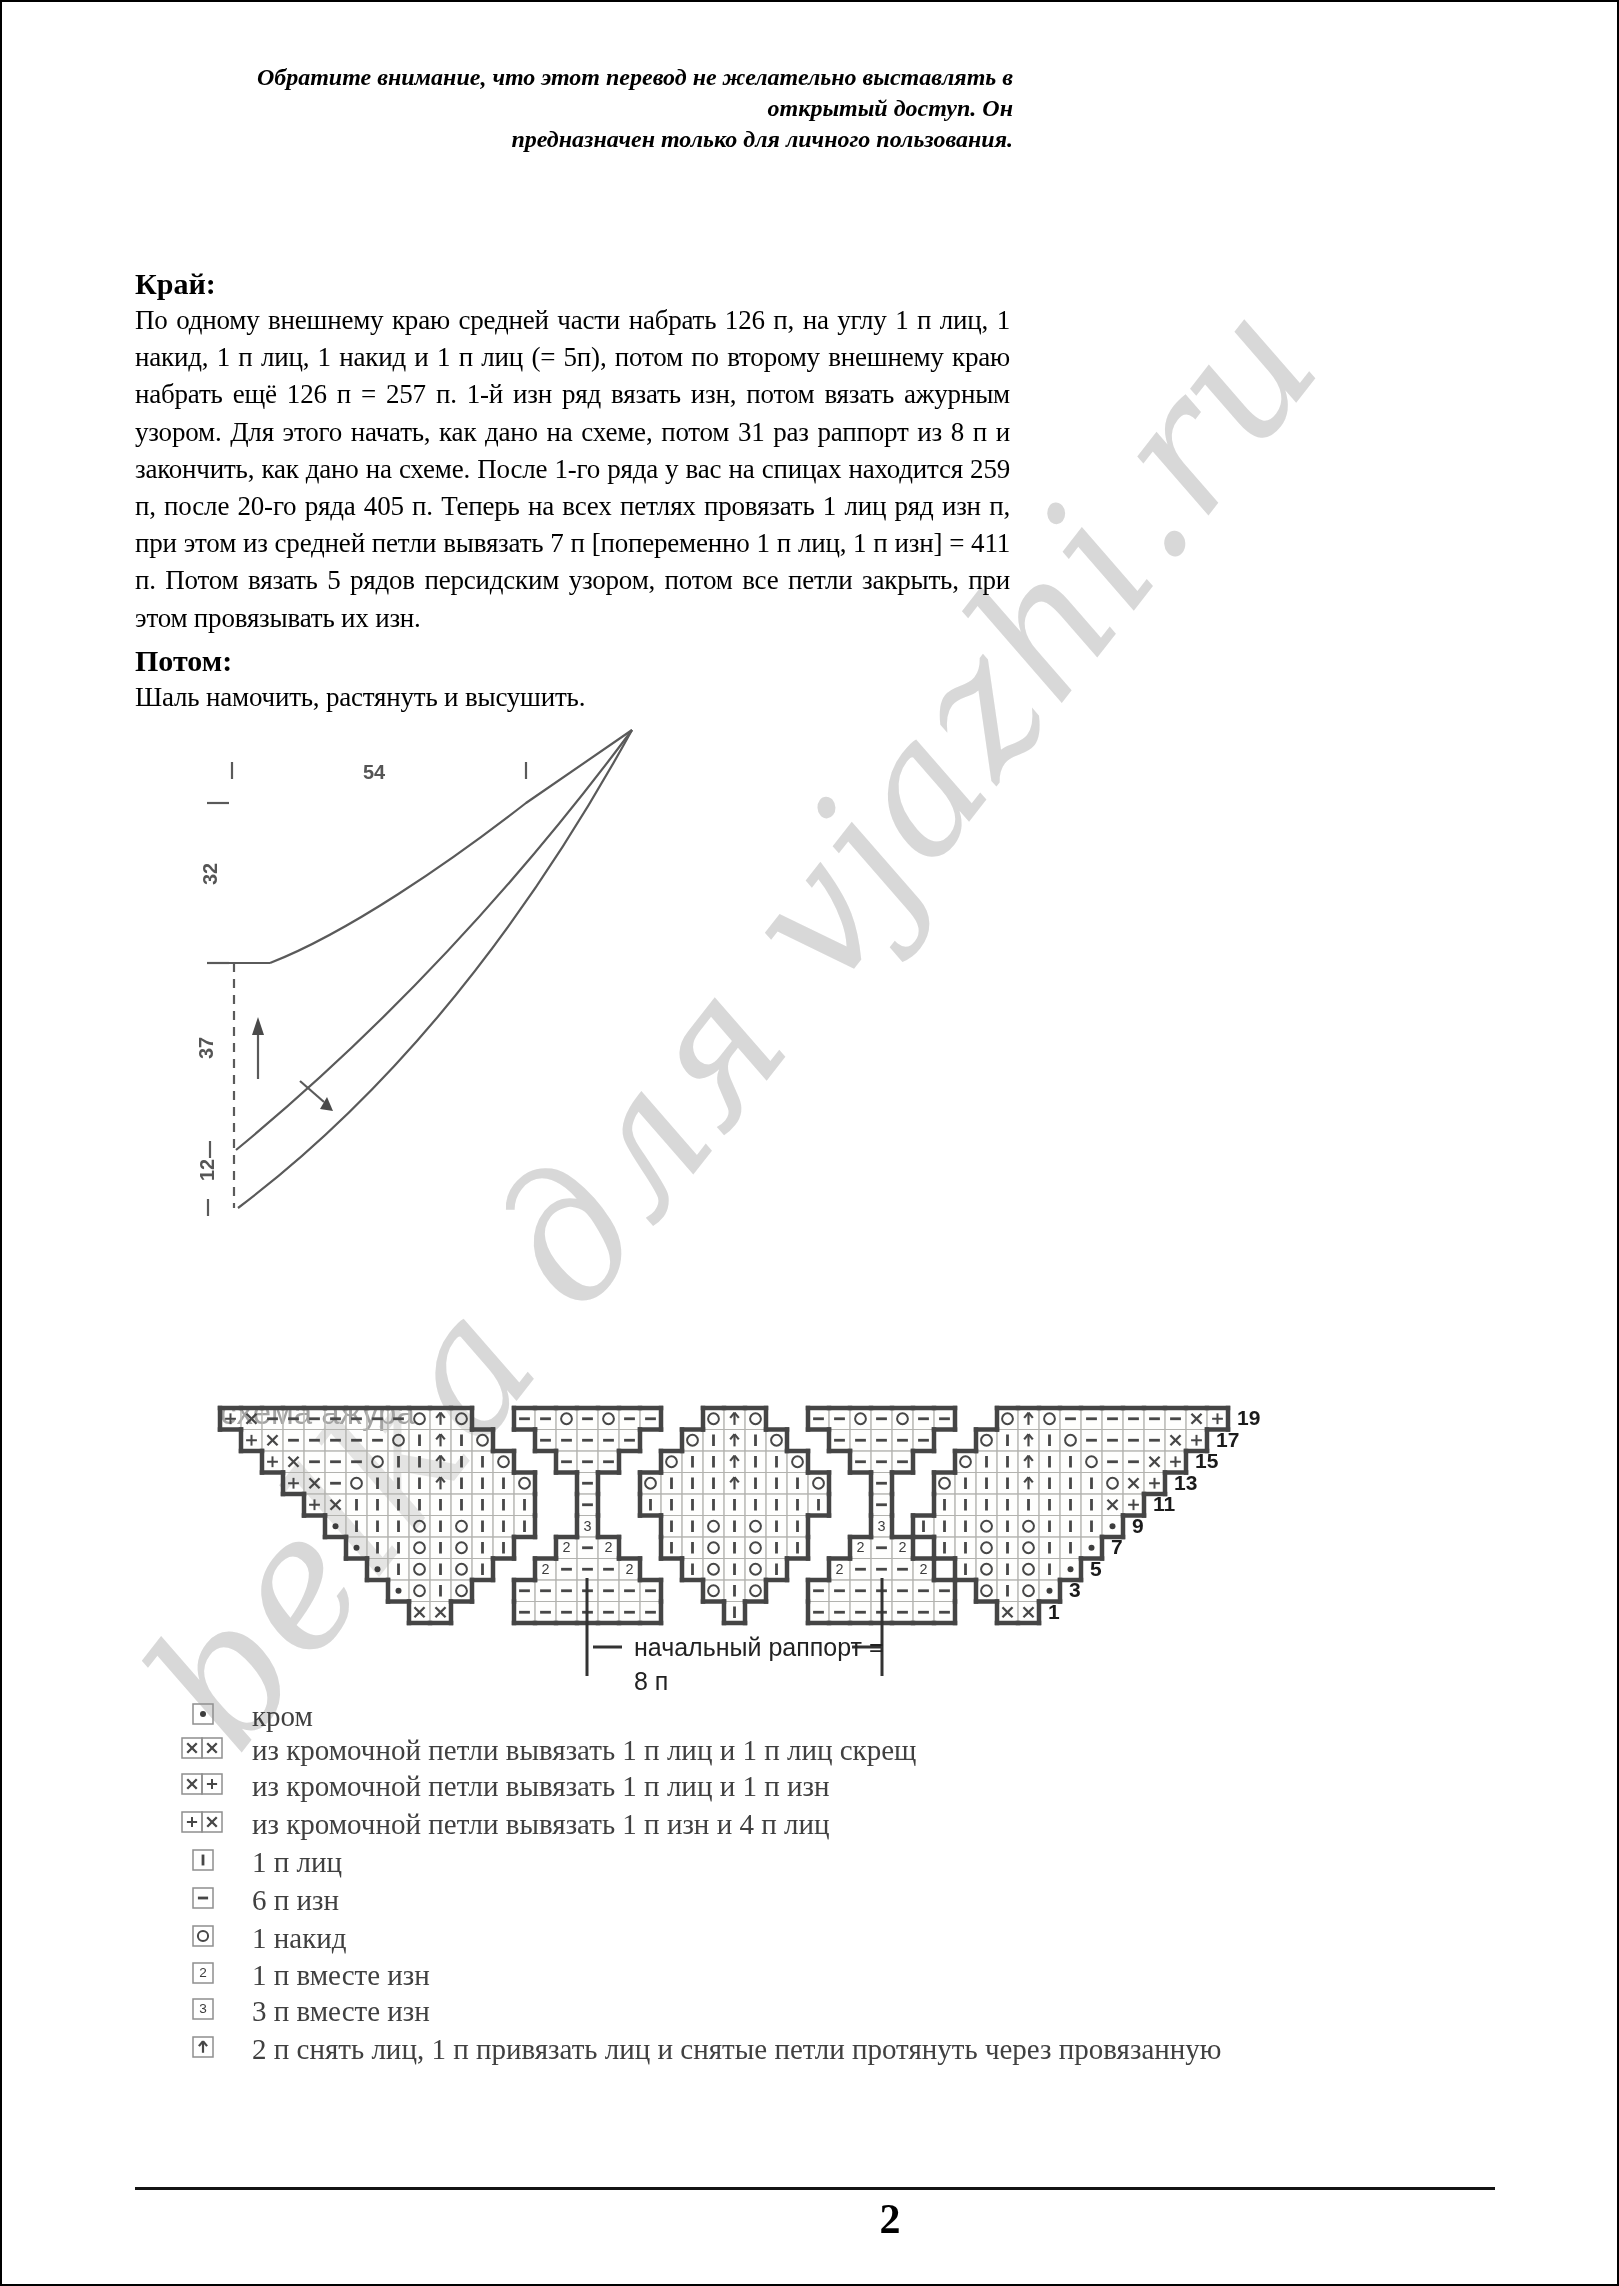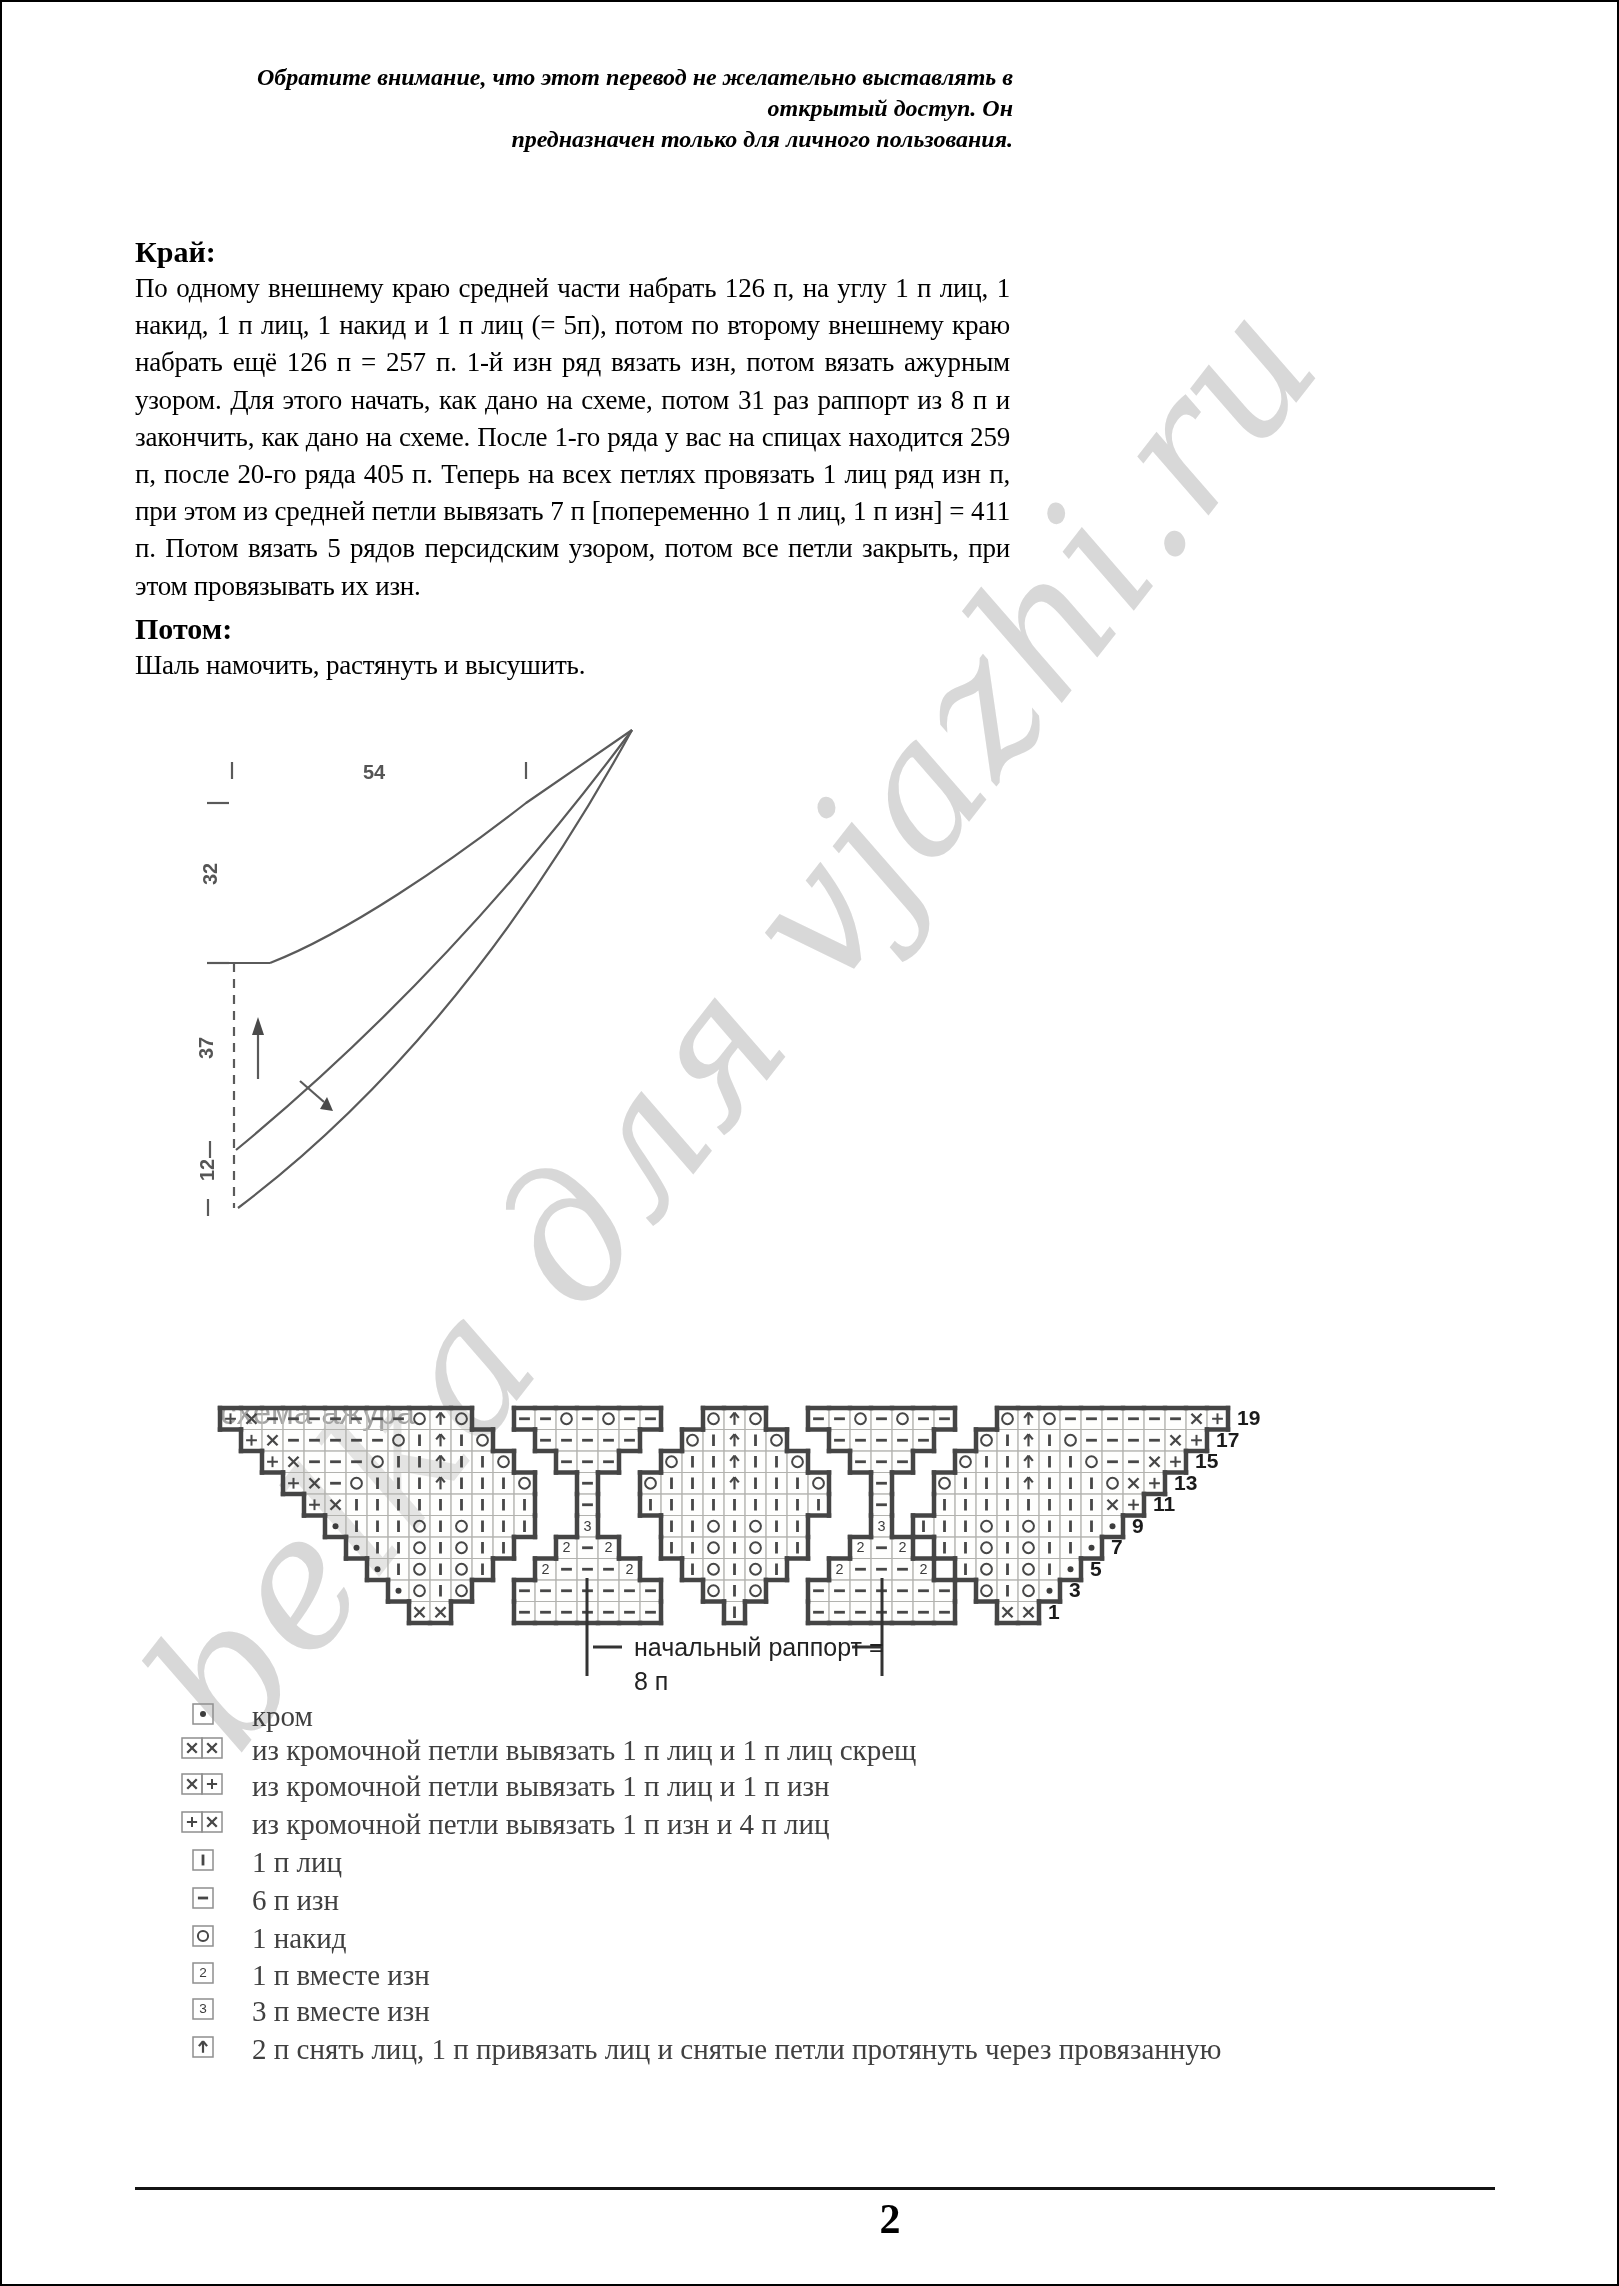--- a/index.html
+++ b/index.html
@@ -5,21 +5,21 @@
   html,body{margin:0;padding:0;background:#888;}
   #page{position:relative;width:1619px;height:2286px;background:#fff;border:2px solid #000;
         box-sizing:border-box;overflow:hidden;font-family:"Liberation Serif",serif;color:#000;}
   .layer{position:absolute;z-index:1;}
   #watermark{position:absolute;left:105px;top:1655px;z-index:0;
              font-family:"DejaVu Serif",serif;font-style:italic;
              font-size:178px;color:#d2d2d2;opacity:.85;white-space:nowrap;
              transform:rotate(-52deg);transform-origin:0 0;letter-spacing:2px;}
   #notice{left:133px;top:60px;width:878px;text-align:right;
           font-weight:bold;font-style:italic;font-size:24px;line-height:31px;}
-  .sec{left:133px;width:875px;}
+  .sec{left:133px;width:875px;margin-top:32px;}
   #sec-edge{top:231px;}
   #sec-assembly{top:608px;}
   .sec-title{font-weight:bold;font-size:30px;line-height:37px;}
   .sec-body{font-size:27px;line-height:37.2px;text-align:justify;letter-spacing:-.2px;}
   #chart-title{left:218px;top:1356px;font-family:"Liberation Sans",sans-serif;
                font-size:33px;color:#737373;margin-top:36px;}
   #legend{left:178px;top:1698px;width:1330px;height:380px;}
   .lrow{position:absolute;left:0;height:32px;}
   .lrow .ltext{position:absolute;left:72px;top:0;font-size:29px;white-space:nowrap;color:#404040;}
   .lrow svg{position:absolute;left:0;top:2px;}

